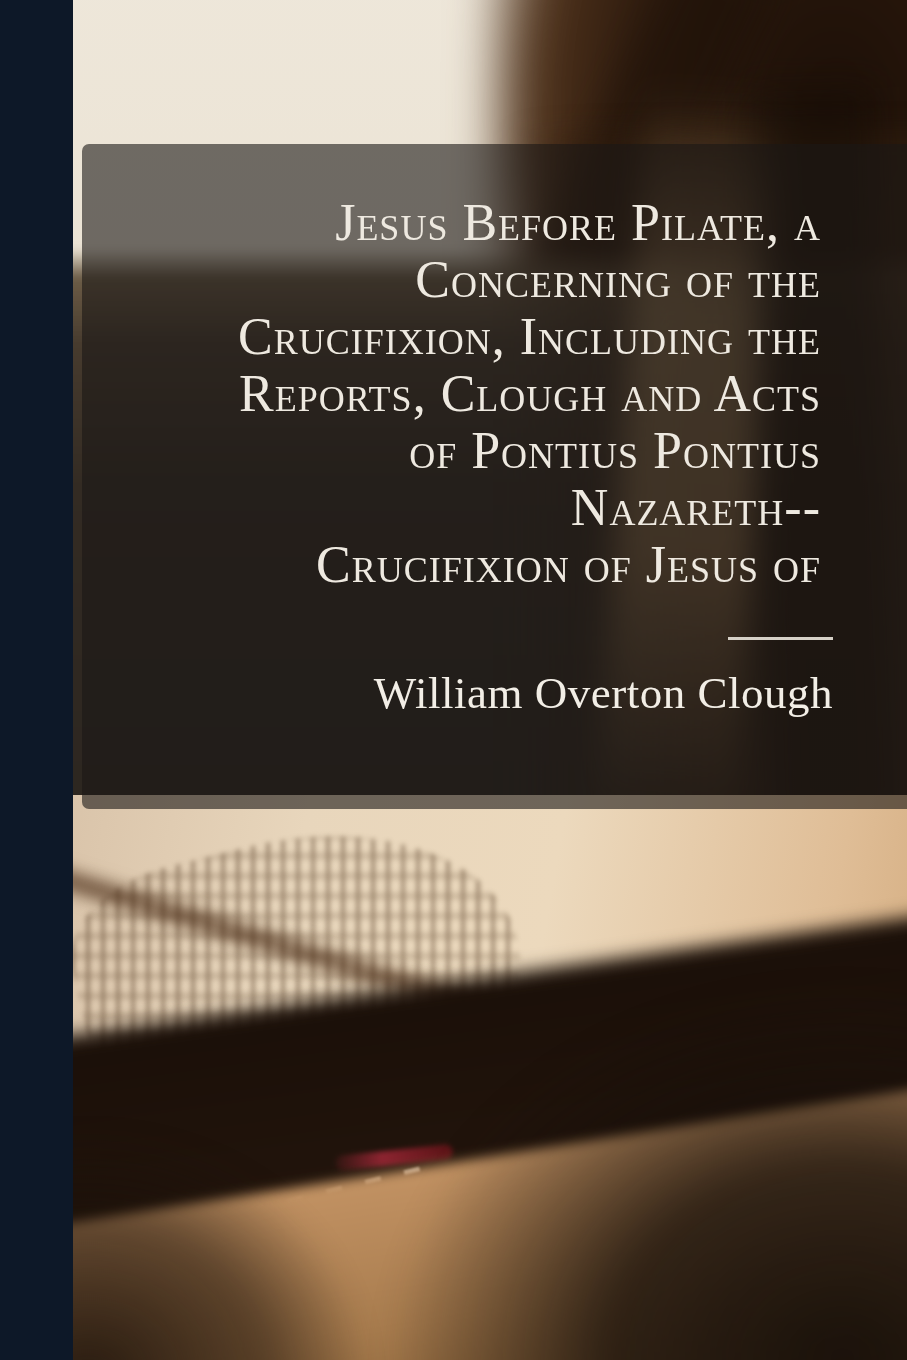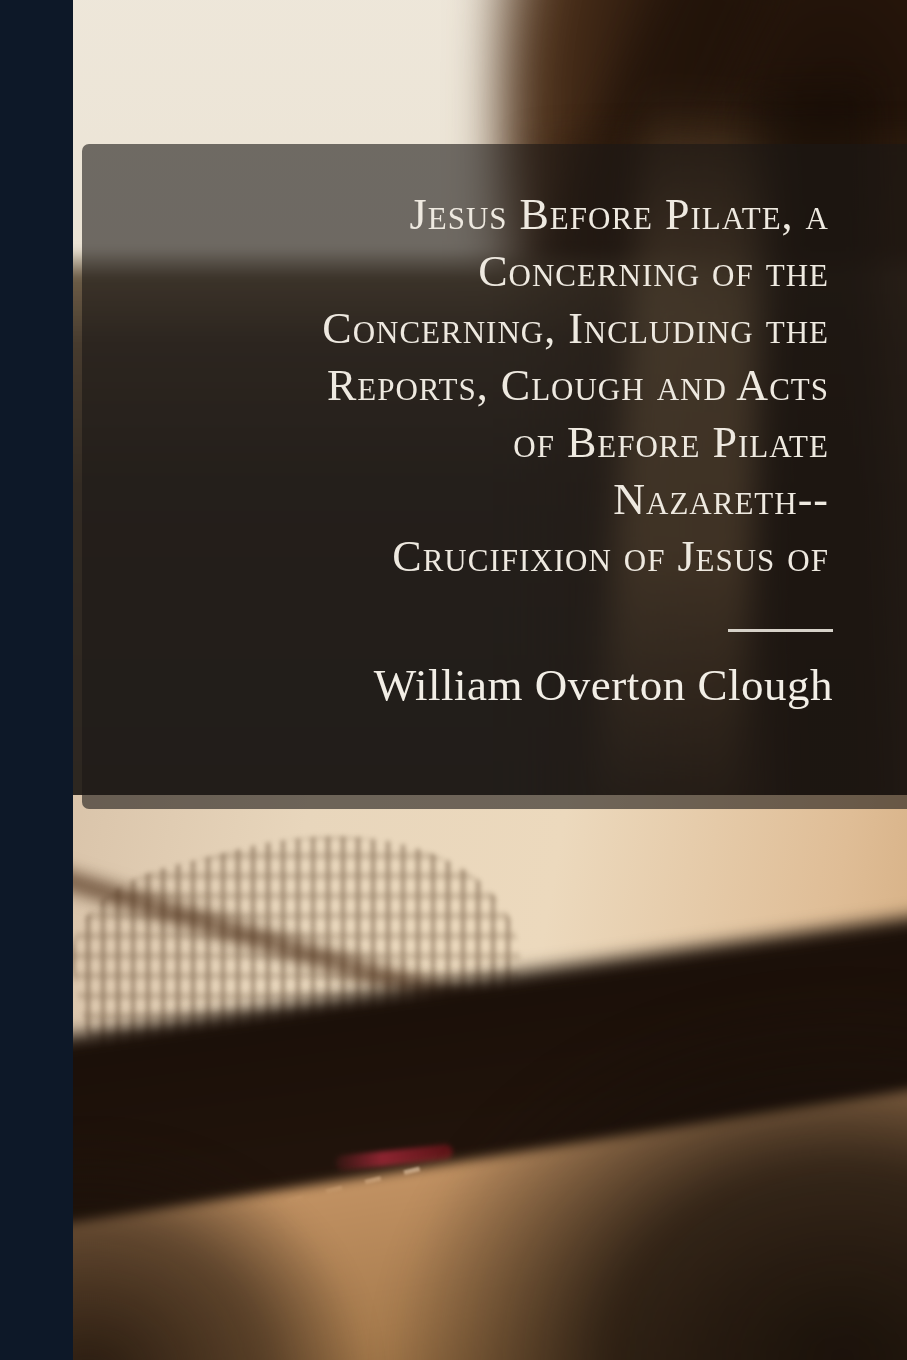--- a/index.html
+++ b/index.html
@@ -144,24 +144,24 @@
     position: absolute;
     left: 82px; top: 144px; right: 0; height: 665px;
     z-index: 2;
     background: var(--panel-overlay, rgba(26,23,21,0.6));
     border-radius: 7px 0 0 7px;
     padding: 38px 74px 0 28px;
     text-align: right;
     color: var(--title-text, #eee9e0);
   }
   .title {
-    margin: 4px;
+    margin: 12px;
     font-weight: 400;
     font-variant: small-caps;
-    font-size: 44px;
+    font-size: 52px;
     line-height: 57px;
     letter-spacing: 1px;
   }
   .title-line { display: block; white-space: nowrap; }
   .divider {
     width: 105px; height: 3px;
     background: var(--divider, #d6d1c8);
     margin: 44px 0 30px auto;
   }
   .author {
@@ -195,23 +195,23 @@
     <div class="ph ph-ribbon"></div>
     <div class="ph ph-wood"></div>
     <div class="ph ph-bl-shadow"></div>
     <div class="ph ph-br-shadow"></div>
   </div>
 
   <div class="panel">
     <h1 class="title">
       <span class="title-line">Jesus Before Pilate, a</span>
       <span class="title-line">Concerning of the</span>
-      <span class="title-line">Concerning, Including the</span>
+      <span class="title-line">Crucifixion, Including the</span>
       <span class="title-line">Reports, Clough and Acts</span>
-      <span class="title-line">of Before Pilate</span>
+      <span class="title-line">of Pontius Pontius</span>
       <span class="title-line">Nazareth--</span>
       <span class="title-line">Crucifixion of Jesus of</span>
     </h1>
     <div class="divider"></div>
     <div class="author">William Overton Clough</div>
   </div>
 
 </div>
 
 </body></html>

